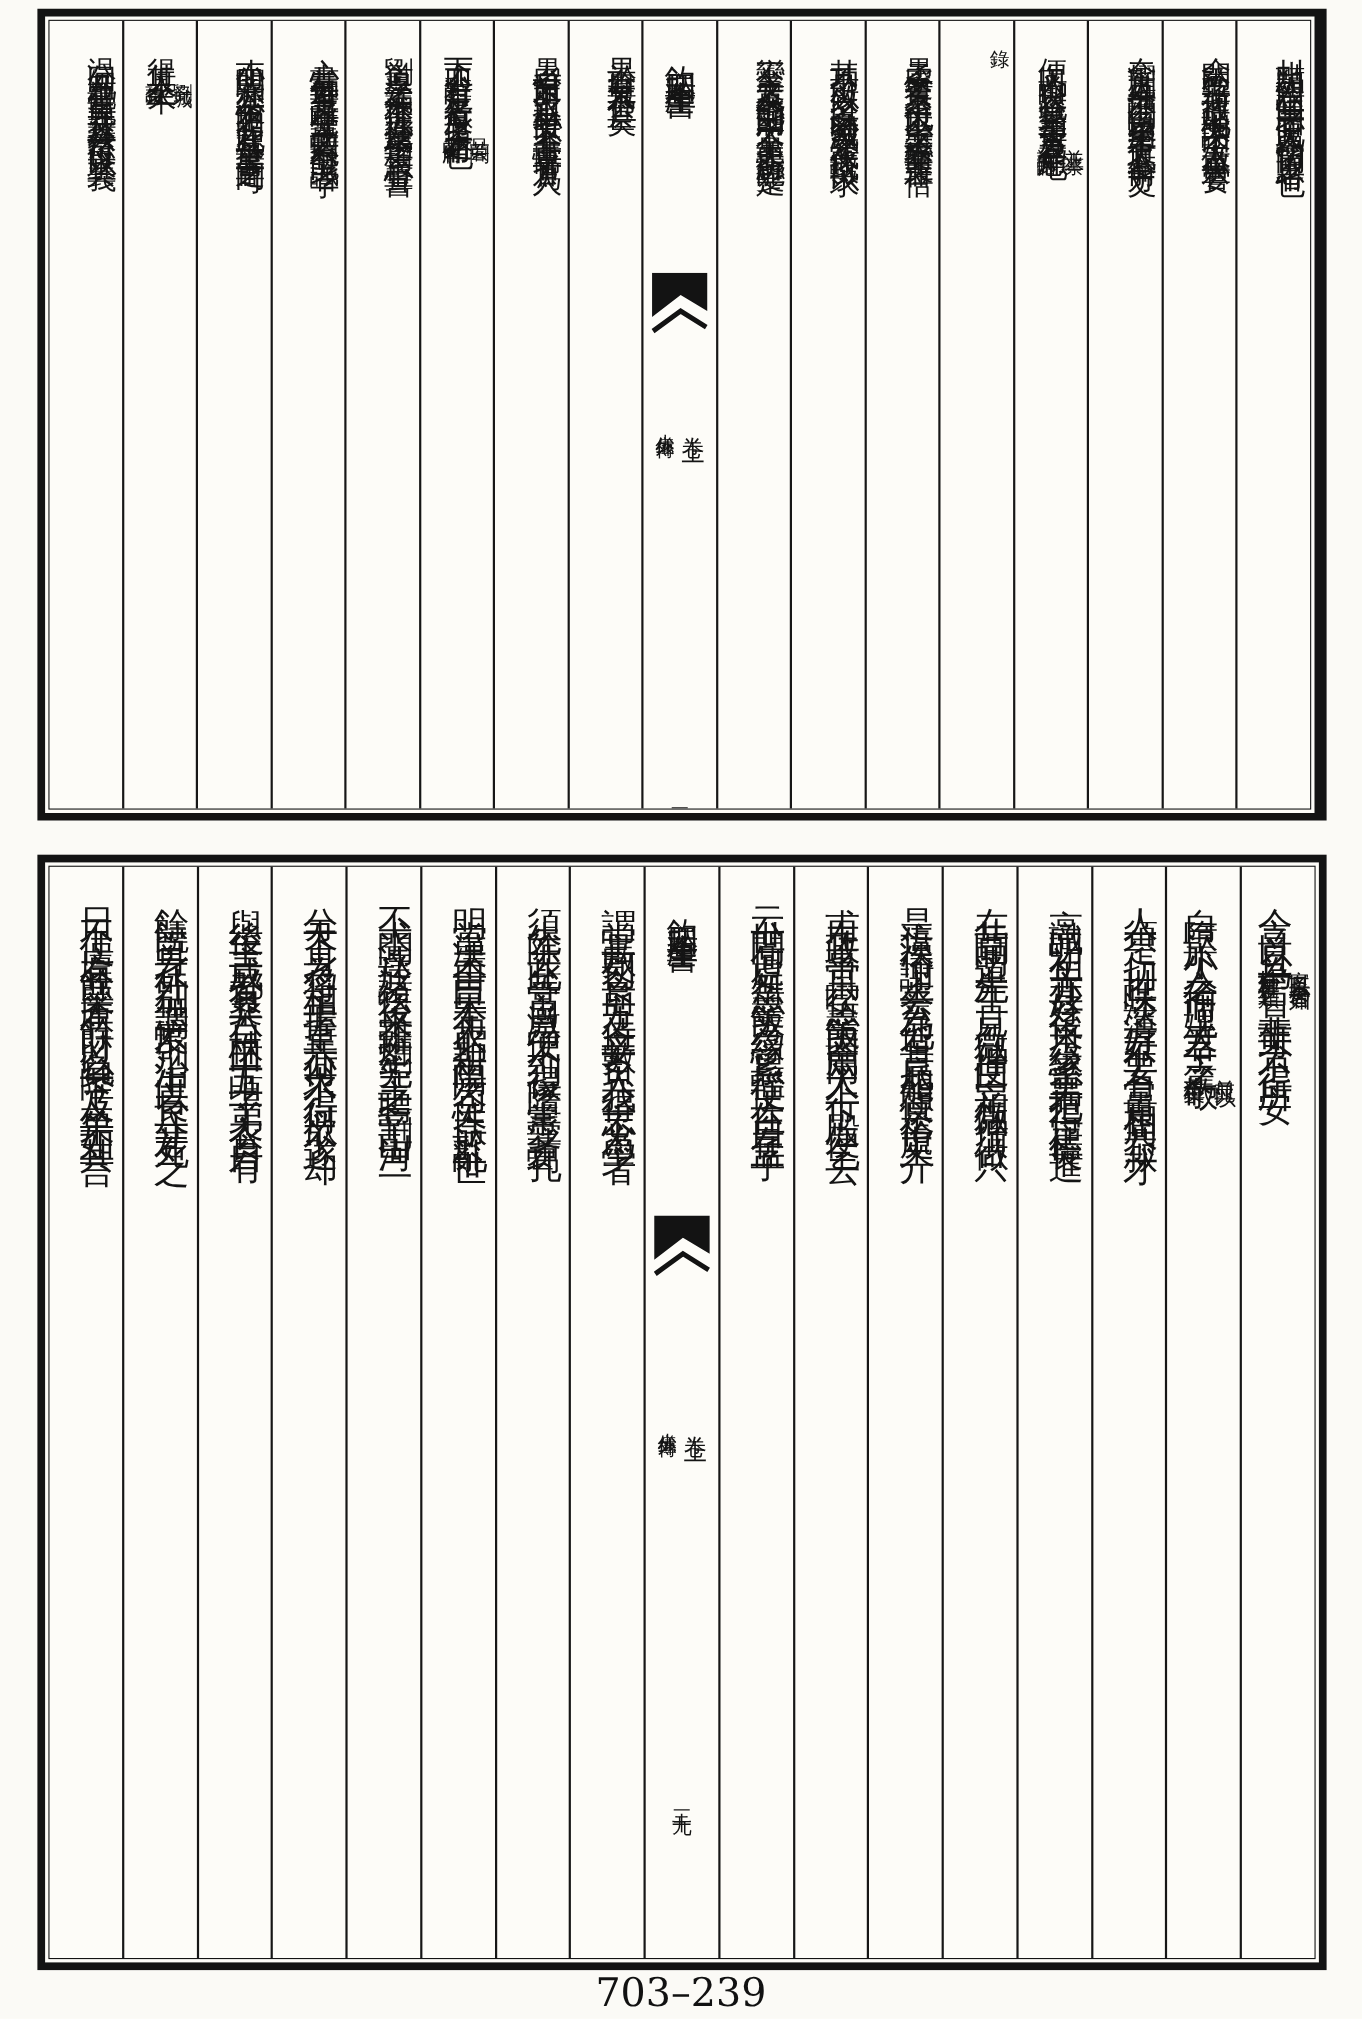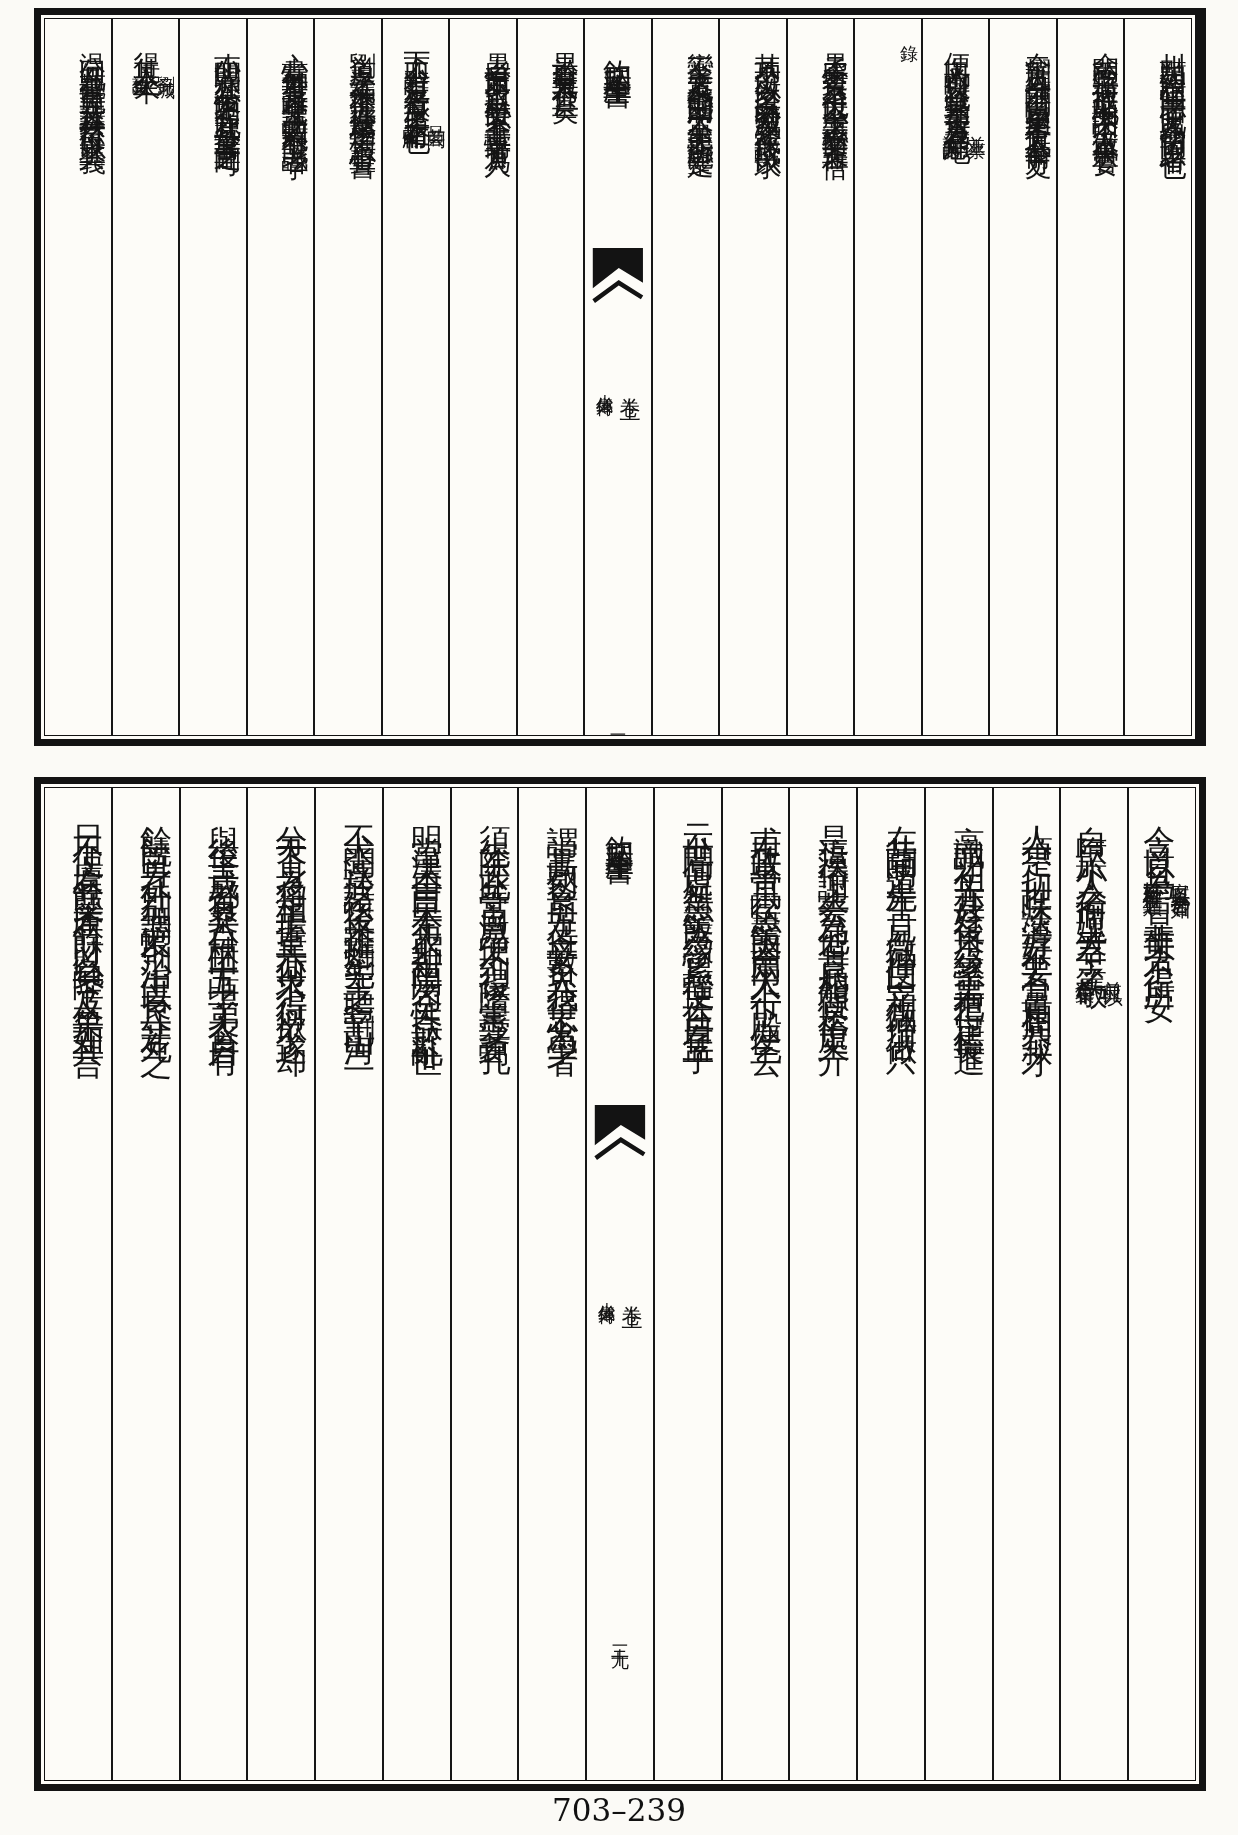--- a/index.html
+++ b/index.html
@@ -83,21 +83,21 @@
     writing-mode: vertical-rl; text-orientation: upright;
     font-size: 18px; letter-spacing: 3px; white-space: nowrap;
   }
   .block--upper .folio { bottom: 6px; }
   .block--lower .folio { bottom: 140px; }
 
   .page-number {
     position: absolute; top: 1792px; left: 0; right: 0;
     text-align: center;
     font-family: "DejaVu Serif", "Liberation Serif", serif;
-    font-size: 31px;
+    font-size: 36px;
     color: #111;
   }
 </style>
 </head>
 <body>
 
 <div class="block block--upper">
     <div class="cols">
       <div class="col text-col"><span class="seg">川點頭因語在坐同志者曰此人為學切問近思者也</span></div>
       <div class="col text-col"><span class="seg">余問矜字罪過何故恁地大謝子曰今人做事只管要</span></div>

